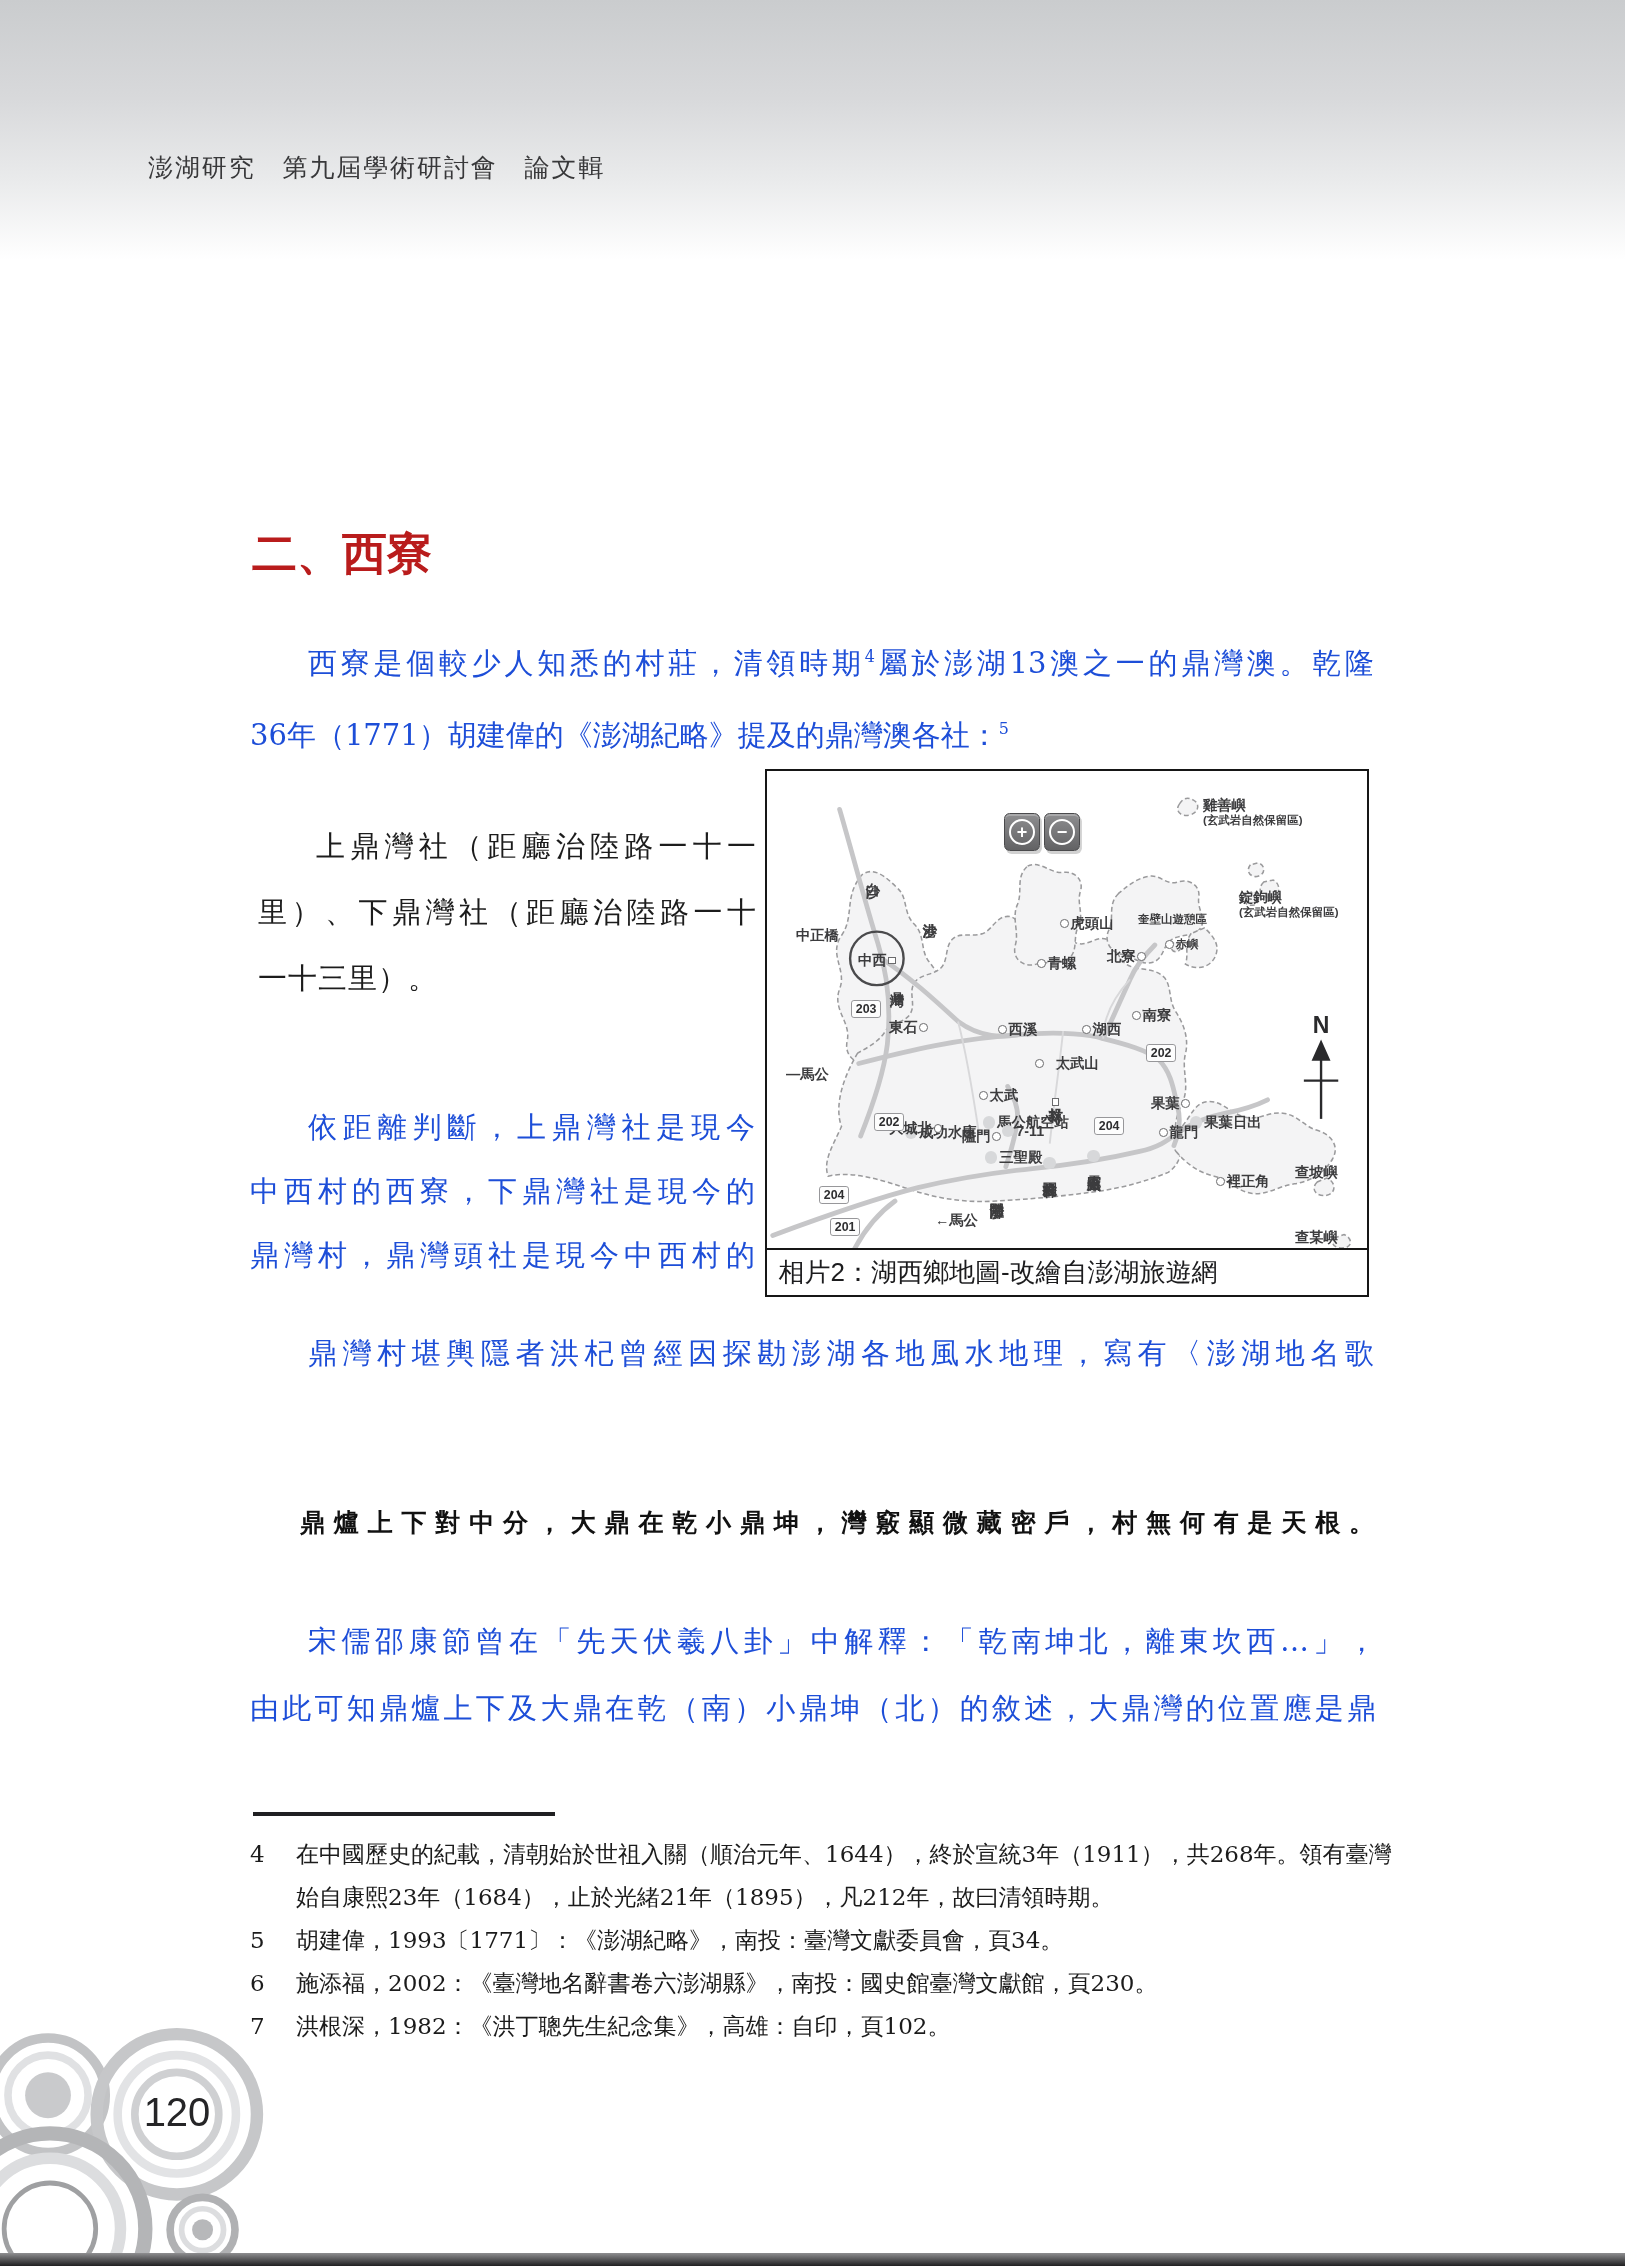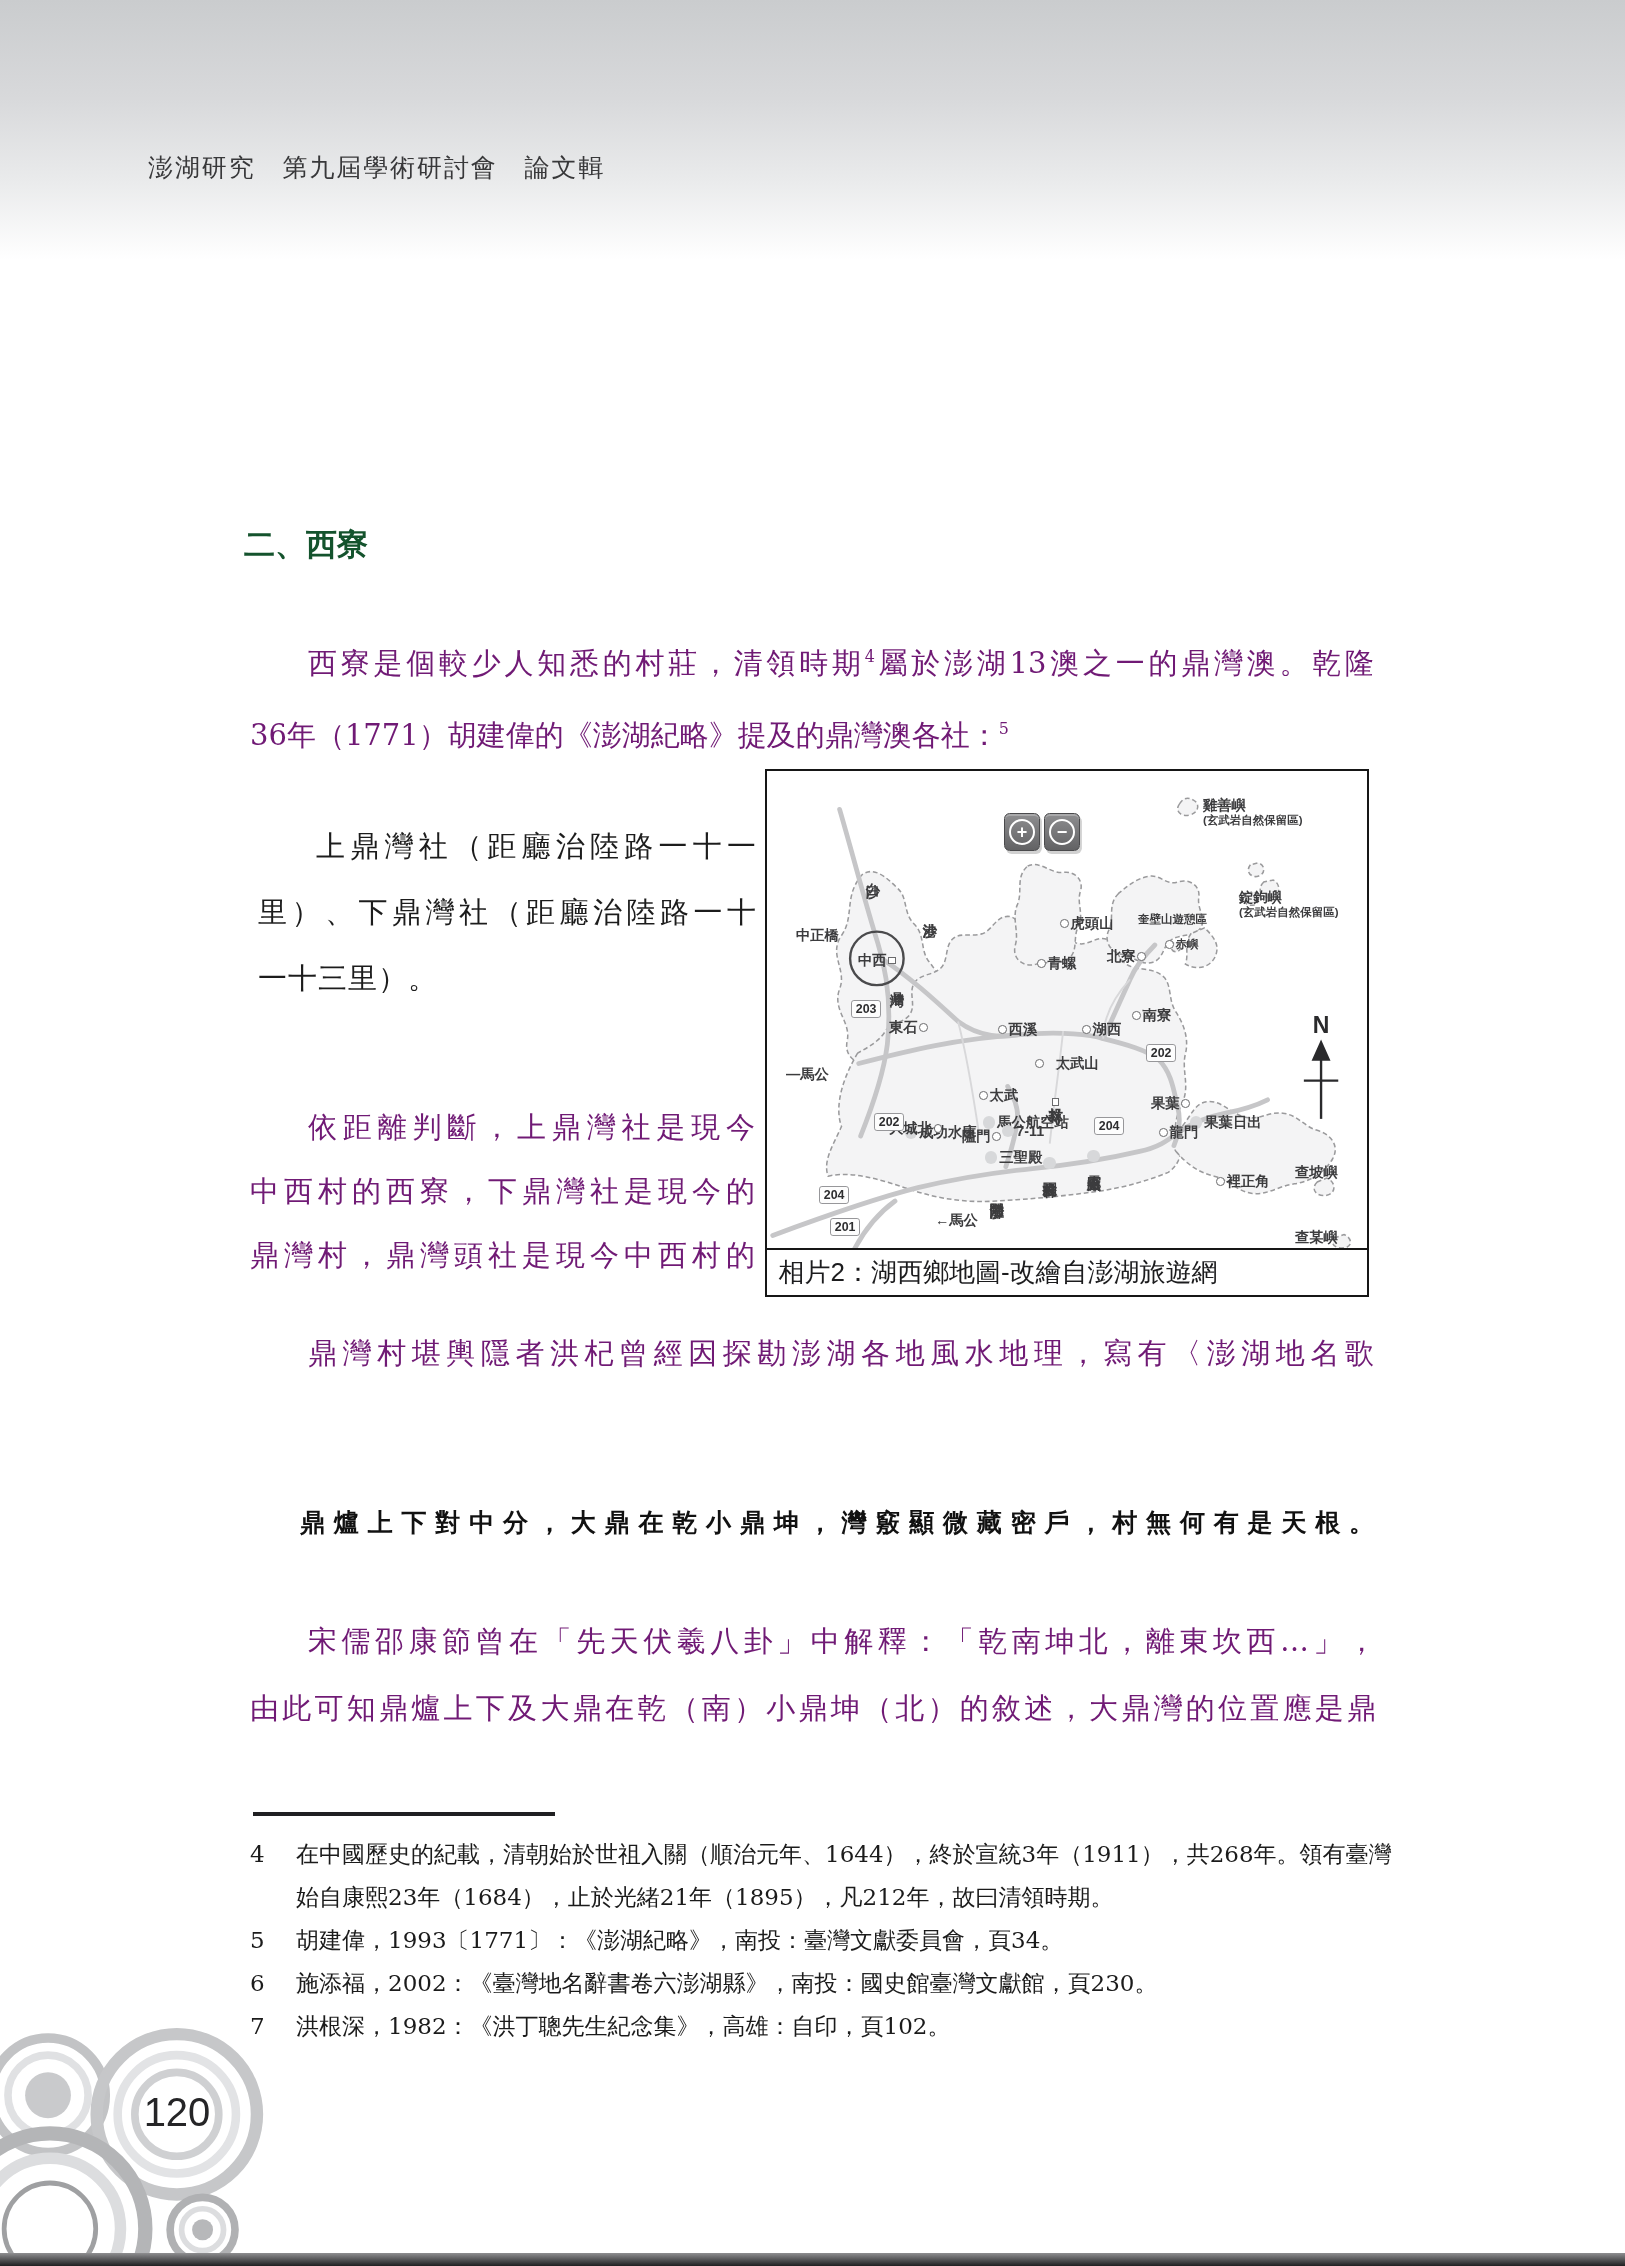--- a/index.html
+++ b/index.html
@@ -3,24 +3,24 @@
 <meta charset="utf-8">
 <style>
   html,body{margin:0;padding:0;background:#fff;}
   #page{position:relative;width:1625px;height:2266px;background:#fff;overflow:hidden;
         font-family:"DejaVu Serif","Liberation Serif",serif;color:#161616;padding-left:32px;}
   
   .top-band{position:absolute;left:0;top:0;width:1625px;height:260px;
             background:linear-gradient(180deg,#caccce 0%,#d8d9db 38%,#eaebec 70%,#ffffff 100%);}
   .running-header{position:absolute;left:148px;top:151px;font-size:25px;letter-spacing:1.9px;color:#38383a;}
   
-  .section-title{position:absolute;left:244px;top:524px;font-family:"Liberation Sans","DejaVu Sans",sans-serif;
-                 font-weight:700;font-size:31px;color:#14532d;}
-  
-  .para{position:absolute;font-size:29px;line-height:69px;color:#701a75;}
+  .section-title{position:absolute;left:252px;top:524px;font-family:"Liberation Sans","DejaVu Sans",sans-serif;
+                 font-weight:700;font-size:45px;color:#b91c1c;}
+  
+  .para{position:absolute;font-size:29px;line-height:69px;color:#1d4ed8;}
   .para .ln{white-space:nowrap;}
   .jl{text-align:justify;text-align-last:justify;white-space:normal !important;}
   .indent{text-indent:2em;}
   sup{font-size:0.55em;vertical-align:super;line-height:0;}
   
   .quote{position:absolute;left:258px;top:813px;width:499px;font-size:29px;line-height:66px;
          letter-spacing:1px;color:#1c1c1c;}
   
   .verse{position:absolute;left:250px;top:1501px;width:1126px;font-size:25px;font-weight:700;
          letter-spacing:1.9px;line-height:44px;color:#111;}

